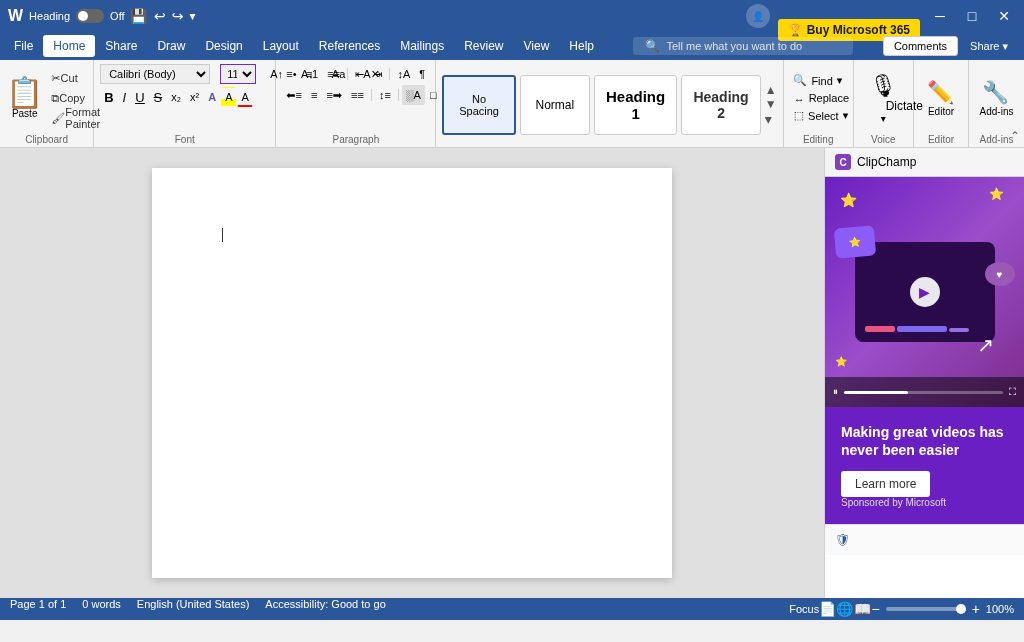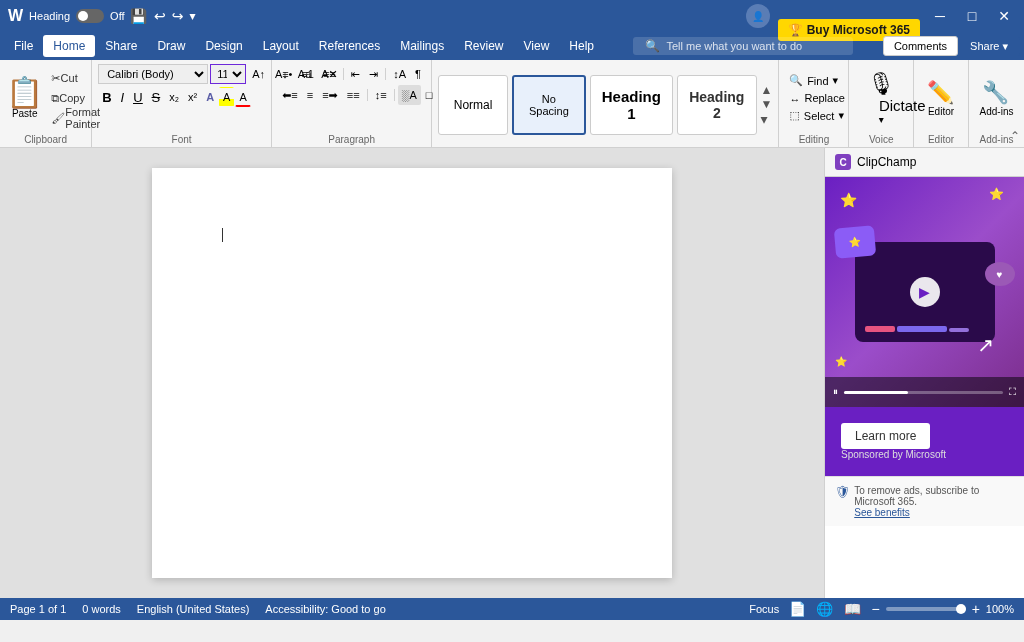--- a/index.html
+++ b/index.html
@@ -38,21 +38,21 @@
       color: white;
     }
     .menu-item { padding: 4px 10px; font-size: 12px; cursor: pointer; border-radius: 3px; }
     .menu-item.active { background: white; color: #2b579a; }
     .ribbon-btn-small {
       padding: 1px 4px; border: none; background: transparent; cursor: pointer;
       border-radius: 2px; font-size: 11px; color: #333; height: 18px; display: flex; align-items: center;
     }
 
     
-    .font-row { display: flex; align-items: center; gap: 2px; margin-bottom: 2px; }
+    .font-row { display: flex; align-items: center; gap: 10px; margin-bottom: 2px; }
     .font-select { font-size: 11px; border: 1px solid #ccc; padding: 1px 4px; width: 110px; height: 20px; }
     .font-size-select { font-size: 11px; border: 1px solid #6d28d9; padding: 1px 2px; width: 36px; height: 20px; }
     .small-btn { font-size: 11px; border: 1px solid transparent; background: transparent; padding: 1px 3px; cursor: pointer; border-radius: 2px; height: 20px; }
 
     
     .format-row { display: flex; align-items: center; gap: 1px; }
     .style-btn {
       padding: 4px 12px; border: 1px solid #ccc; border-radius: 3px; cursor: pointer;
       font-size: 13px; background: white; min-width: 70px; text-align: center; height: 60px;
       display: flex; align-items: center; justify-content: center;
@@ -156,26 +156,25 @@
     }
     .shield-icon { color: #2b579a; font-size: 12px; }
     .see-benefits { color: #2b579a; cursor: pointer; text-decoration: underline; }
 
     
     .status-bar {
       height: 22px;
       background: #2b579a;
       color: white;
       display: flex;
-      align-items: center;
       padding: 0 10px;
       font-size: 11px;
       gap: 16px;
     }
-    .status-right { margin-left: auto; display: flex; align-items: center; gap: 10px; }
+    .status-right { margin-left: auto; display: flex; align-items: center; }
     .view-btn { background: transparent; border: none; color: white; font-size: 14px; cursor: pointer; }
     .zoom-slider { width: 80px; height: 4px; background: rgba(255,255,255,0.4); border-radius: 2px; position: relative; }
     .zoom-thumb { width: 10px; height: 10px; background: white; border-radius: 50%; position: absolute; top: -3px; right: 0; }
 
     
     .full-ribbon {
       background: #f5f5f5;
       border-bottom: 1px solid #d0d0d0;
       height: 88px;
       display: flex;
@@ -310,25 +309,25 @@
         <button class="small-btn" style="background:#ddd;">░A</button>
         <button class="small-btn">□</button>
       </div>
     </div>
     <div class="ribbon-section-label">Paragraph</div>
   </div>
 
   <div class="ribbon-section" style="flex:1; flex-direction:row; align-items:stretch; border-right:1px solid #d0d0d0;">
     <div style="display:flex; flex-direction:column; flex:1;">
       <div style="display:flex; align-items:center; gap:4px; flex:1; padding:4px 0;">
+        <div class="style-btn active">
+          <div style="font-size:11px;">No Spacing</div>
+        </div>
         <div class="style-btn">
           <div style="font-size:12px;">Normal</div>
-        </div>
-        <div class="style-btn active">
-          <div style="font-size:11px;">No Spacing</div>
         </div>
         <div class="style-btn">
           <div class="style-btn-heading">Heading 1</div>
         </div>
         <div class="style-btn">
           <div class="style-btn-heading2">Heading 2</div>
         </div>
         <div class="styles-scroll">
           <span style="font-size:12px;">▲</span>
           <span style="font-size:12px;">▼</span>
@@ -355,21 +354,21 @@
         <span>▾</span>
       </div>
     </div>
     <div class="ribbon-section-label">Editing</div>
   </div>
 
   <div class="ribbon-section" style="min-width:55px;">
     <div class="ribbon-section-top" style="justify-content:center;">
       <div style="display:flex;flex-direction:column;align-items:center;cursor:pointer;">
         <span style="font-size:22px;">🎙</span>
-        <span style="font-size:15px;margin-left:42px;">Dictate</span>
+        <span style="font-size:12px;margin-left:42px;">Dictate</span>
         <span style="font-size:10px;">▾</span>
       </div>
     </div>
     <div class="ribbon-section-label">Voice</div>
   </div>
 
   <div class="ribbon-section" style="min-width:55px;">
     <div class="ribbon-section-top" style="justify-content:center;">
       <div style="display:flex;flex-direction:column;align-items:center;cursor:pointer;">
         <span style="font-size:22px;">✏️</span>
@@ -436,30 +435,26 @@
 
       <div style="position:absolute;bottom:0;left:0;right:0;height:30px;background:rgba(0,0,0,0.5);display:flex;align-items:center;padding:0 8px;gap:6px;font-size:10px;color:white;">
         <span>⏸</span>
         <div style="flex:1;height:3px;background:rgba(255,255,255,0.3);border-radius:2px;">
             <div style="width:40%;height:100%;background:white;border-radius:2px;"></div>
           </div>
         <span>⛶</span>
       </div>
     </div>
     <div class="ad-bottom">
+      <div class="ad-title">Making great videos has never been easier</div>
       <button class="learn-more-btn">Learn more</button>
       <div class="ad-sponsor">Sponsored by Microsoft</div>
     </div>
     <div class="ad-footer">
       <span class="shield-icon">🛡</span>
-      <div>
-        <span>To remove ads, subscribe to Microsoft 365.</span>
-        <br>
-        <span class="see-benefits">See benefits</span>
-      </div>
     </div>
   </div>
 </div>
 
 <div class="status-bar">
   <span>Page 1 of 1</span>
   <span>0 words</span>
   <span>English (United States)</span>
   <span>Accessibility: Good to go</span>
   <div class="status-right">

